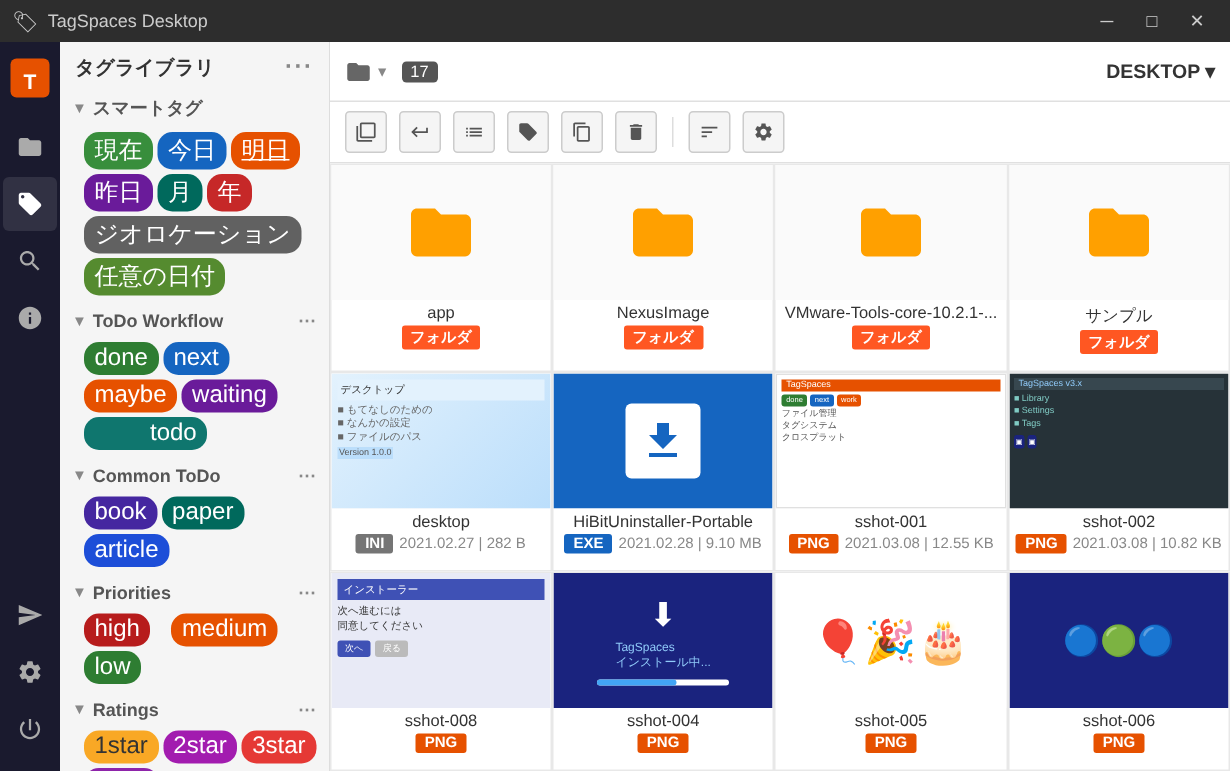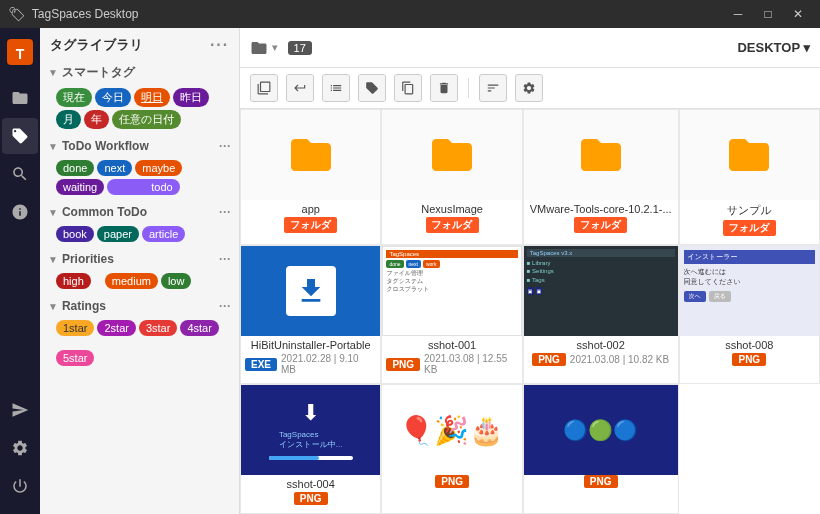--- a/index.html
+++ b/index.html
@@ -61,21 +61,21 @@
     .icon-bar-bottom {
       margin-top: auto;
       display: flex;
       flex-direction: column;
       align-items: center;
       padding-bottom: 8px;
     }
 
     
     .sidebar {
-      width: 200px;
+      width: 180px;
       background: #f5f5f5;
       border-right: 1px solid #ddd;
       flex-shrink: 0;
       overflow-y: auto;
       font-size: 12px;
     }
     .sidebar-header {
       display: flex;
       align-items: center;
       justify-content: space-between;
@@ -102,42 +102,42 @@
       display: flex;
       flex-wrap: wrap;
       gap: 3px;
       padding: 3px 8px 6px 16px;
     }
     .tag-chip {
       display: inline-flex;
       align-items: center;
       padding: 2px 7px;
       border-radius: 10px;
-      font-size: 11px;
+      font-size: 16px;
       font-weight: 500;
       color: #fff;
       cursor: pointer;
       white-space: nowrap;
     }
     .tag-chip.green { background: #388e3c; }
     .tag-chip.blue { background: #1565c0; }
     .tag-chip.orange { background: #e65100; text-decoration: underline; }
     .tag-chip.purple { background: #6a1b9a; }
     .tag-chip.teal { background: #00695c; }
     .tag-chip.red { background: #c62828; }
     .tag-chip.gray { background: #616161; }
     .tag-chip.lime { background: #558b2f; }
     .tag-chip.done { background: #2e7d32; }
     .tag-chip.next { background: #1565c0; }
     .tag-chip.maybe { background: #e65100; }
     .tag-chip.waiting { background: #6a1b9a; }
-    .tag-chip.todo2 { background: #8b5cf6; padding-left: 44px; }
+    .tag-chip.todo2 { background: #0f766e; padding-left: 44px; }
     .tag-chip.book { background: #4527a0; }
     .tag-chip.paper { background: #00695c; }
-    .tag-chip.article { background: #8b5cf6; }
+    .tag-chip.article { background: #1d4ed8; }
     .tag-chip.high { background: #b71c1c; }
     .tag-chip.medium { background: #e65100; margin-left: 11px; }
     .tag-chip.low { background: #2e7d32; }
     .tag-chip.star1 { background: #f9a825; color: #333; }
     .tag-chip.star2 { background: #a21caf; }
     .tag-chip.star3 { background: #e53935; text-align: center; }
     .tag-chip.star4 { background: #8e24aa; text-align: center; }
     .tag-chip.star5 { background: #ec4899; margin-top: 11px; }
 
     
@@ -387,20 +387,21 @@
       <span class="arrow">▼</span>
       <span>スマートタグ</span>
     </div>
     <div class="smart-tags-grid">
       <span class="tag-chip green">現在</span>
       <span class="tag-chip blue">今日</span>
       <span class="tag-chip orange">明日</span>
       <span class="tag-chip purple">昨日</span>
       <span class="tag-chip teal">月</span>
       <span class="tag-chip red">年</span>
+      <span class="tag-chip gray">ジオロケーション</span>
       <span class="tag-chip lime">任意の日付</span>
     </div>
 
     <div class="section-header">
       <span class="arrow">▼</span>
       <span>ToDo Workflow</span>
       <span class="dots">···</span>
     </div>
     <div class="smart-tags-grid">
       <span class="tag-chip done">done</span>
@@ -546,20 +547,34 @@
           <svg width="48" height="48" viewBox="0 0 24 24" fill="#ffa000">
               <path d="M20 6h-8l-2-2H4c-1.1 0-2 .9-2 2v12c0 1.1.9 2 2 2h16c1.1 0 2-.9 2-2V8c0-1.1-.9-2-2-2z"></path>
             </svg>
         </div>
         <div class="file-label-row">サンプル</div>
         <div class="file-tag-row">
           <span class="file-type-badge badge-folder">フォルダ</span>
         </div>
       </div>
 
+      <div class="file-cell">
+        <div class="file-thumbnail">
+          <div class="thumb-blue-app">
+            <div style="background:#e3f2fd;width:100%;padding:2px;font-size:7px;color:#333;margin-bottom:2px;">デスクトップ</div>
+            <div style="font-size:7px;color:#666;line-height:1.3;">■ もてなしのための<br>■ なんかの設定<br>■ ファイルのパス</div>
+            <div style="margin-top:2px;background:#bbdefb;padding:1px;font-size:6px;">Version 1.0.0</div>
+          </div>
+        </div>
+        <div class="file-label-row">desktop</div>
+        <div class="file-tag-row">
+          <span class="file-type-badge badge-ini">INI</span>
+          <span class="file-meta">2021.02.27 | 282 B</span>
+        </div>
+      </div>
 
       <div class="file-cell">
         <div class="file-thumbnail">
           <div class="thumb-exe">
             <div style="background:#fff;width:50px;height:50px;display:flex;align-items:center;justify-content:center;border-radius:4px;">
               <svg width="32" height="32" viewBox="0 0 24 24" fill="#1565c0">
                   <path d="M19 9h-4V3H9v6H5l7 7 7-7zM5 18v2h14v-2H5z"></path>
                 </svg>
             </div>
           </div>
@@ -640,31 +655,33 @@
           <span class="file-type-badge badge-png">PNG</span>
         </div>
       </div>
 
       <div class="file-cell">
         <div class="file-thumbnail">
           <div class="thumb-balloon">
             🎈🎉🎂
           </div>
         </div>
+        <div class="file-label-row">sshot-005</div>
         <div class="file-tag-row">
           <span class="file-type-badge badge-png">PNG</span>
         </div>
       </div>
 
       <div class="file-cell">
         <div class="file-thumbnail">
           <div class="thumb-blue-balls" style="background:#1a237e;">
             🔵🟢🔵
           </div>
         </div>
+        <div class="file-label-row">sshot-006</div>
         <div class="file-tag-row">
           <span class="file-type-badge badge-png">PNG</span>
         </div>
       </div>
 
     </div>
   </div>
 </div>
 
 </body></html>

